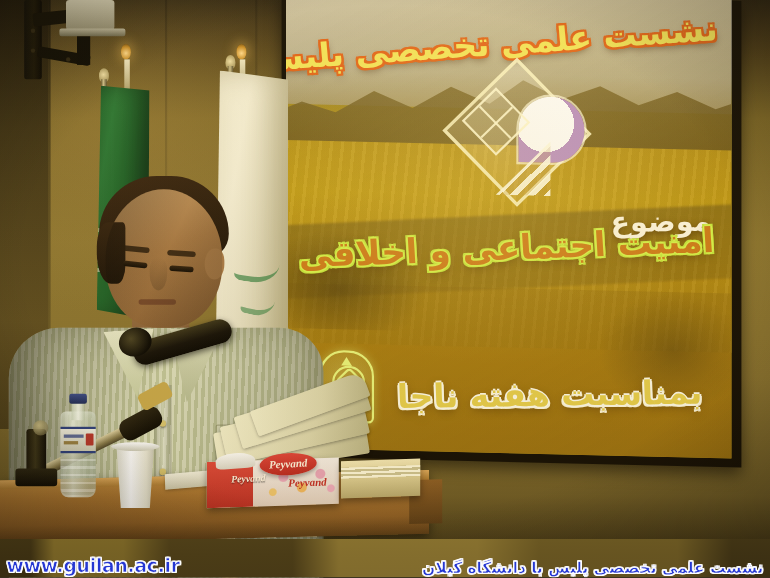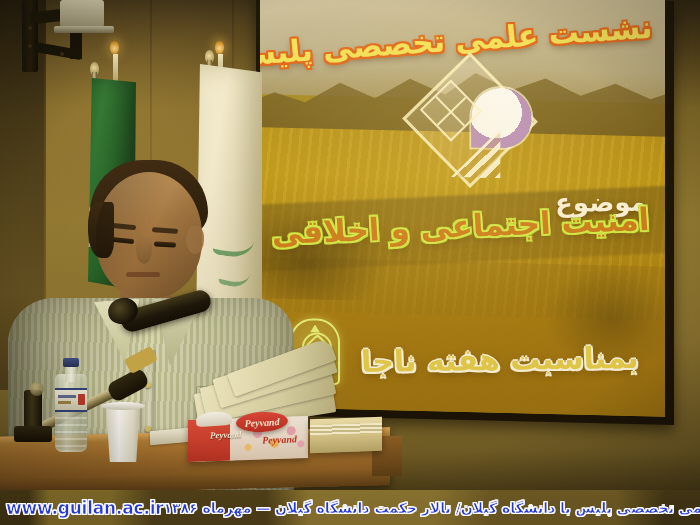--- a/index.html
+++ b/index.html
@@ -575,21 +575,21 @@
   }
   .lamp-base .knob{
     position:absolute;left:16px;top:4px;width:14px;height:14px;border-radius:50%;
     background:radial-gradient(circle at 38% 34%,#c8bb83,#4f462291);
   }
 
   
   .caption{
     position:absolute;left:0;bottom:0;width:700px;height:35px;
     background:linear-gradient(180deg,#6d5a22 0%,#4a3c16 40%,#2c2310 100%);
-    display:flex;align-items:center;justify-content:space-between;
+    display:flex;align-items:flex-end;justify-content:space-between;
     padding:0 6px;box-sizing:border-box;
     overflow:hidden;
   }
   .caption-photo-bleed{
     position:absolute;left:0;bottom:0;width:700px;height:35px;
     background:
       linear-gradient(90deg,#3a2e11 0 4%, #7a6526 7% 16%, #4b3c17 22% 38%, #8a7330 44% 62%, #6a5722 70% 88%, #3c3013 95% 100%);
     opacity:.9;
   }
   .cap-text{
@@ -779,22 +779,16 @@
   <div class="tissue-brand2">Peyvand</div>
 
   <div class="book"></div>
   <div class="book-pages"></div>
 
   <div class="grade"></div>
 
   <div class="caption">
     <div class="caption-photo-bleed"></div>
     <div class="cap-text cap-url">www.guilan.ac.ir</div>
-    <div class="cap-text cap-mid">
-      <span>/</span>
-      <span>تالار حکمت دانشگاه گیلان</span>
-      <span>—</span>
-      <span>مهرماه ۱۳۸۶</span>
-    </div>
     <div class="cap-text cap-right">نشست علمی تخصصی پلیس با دانشگاه گیلان</div>
   </div>
 
 </div>
 
 </body></html>

